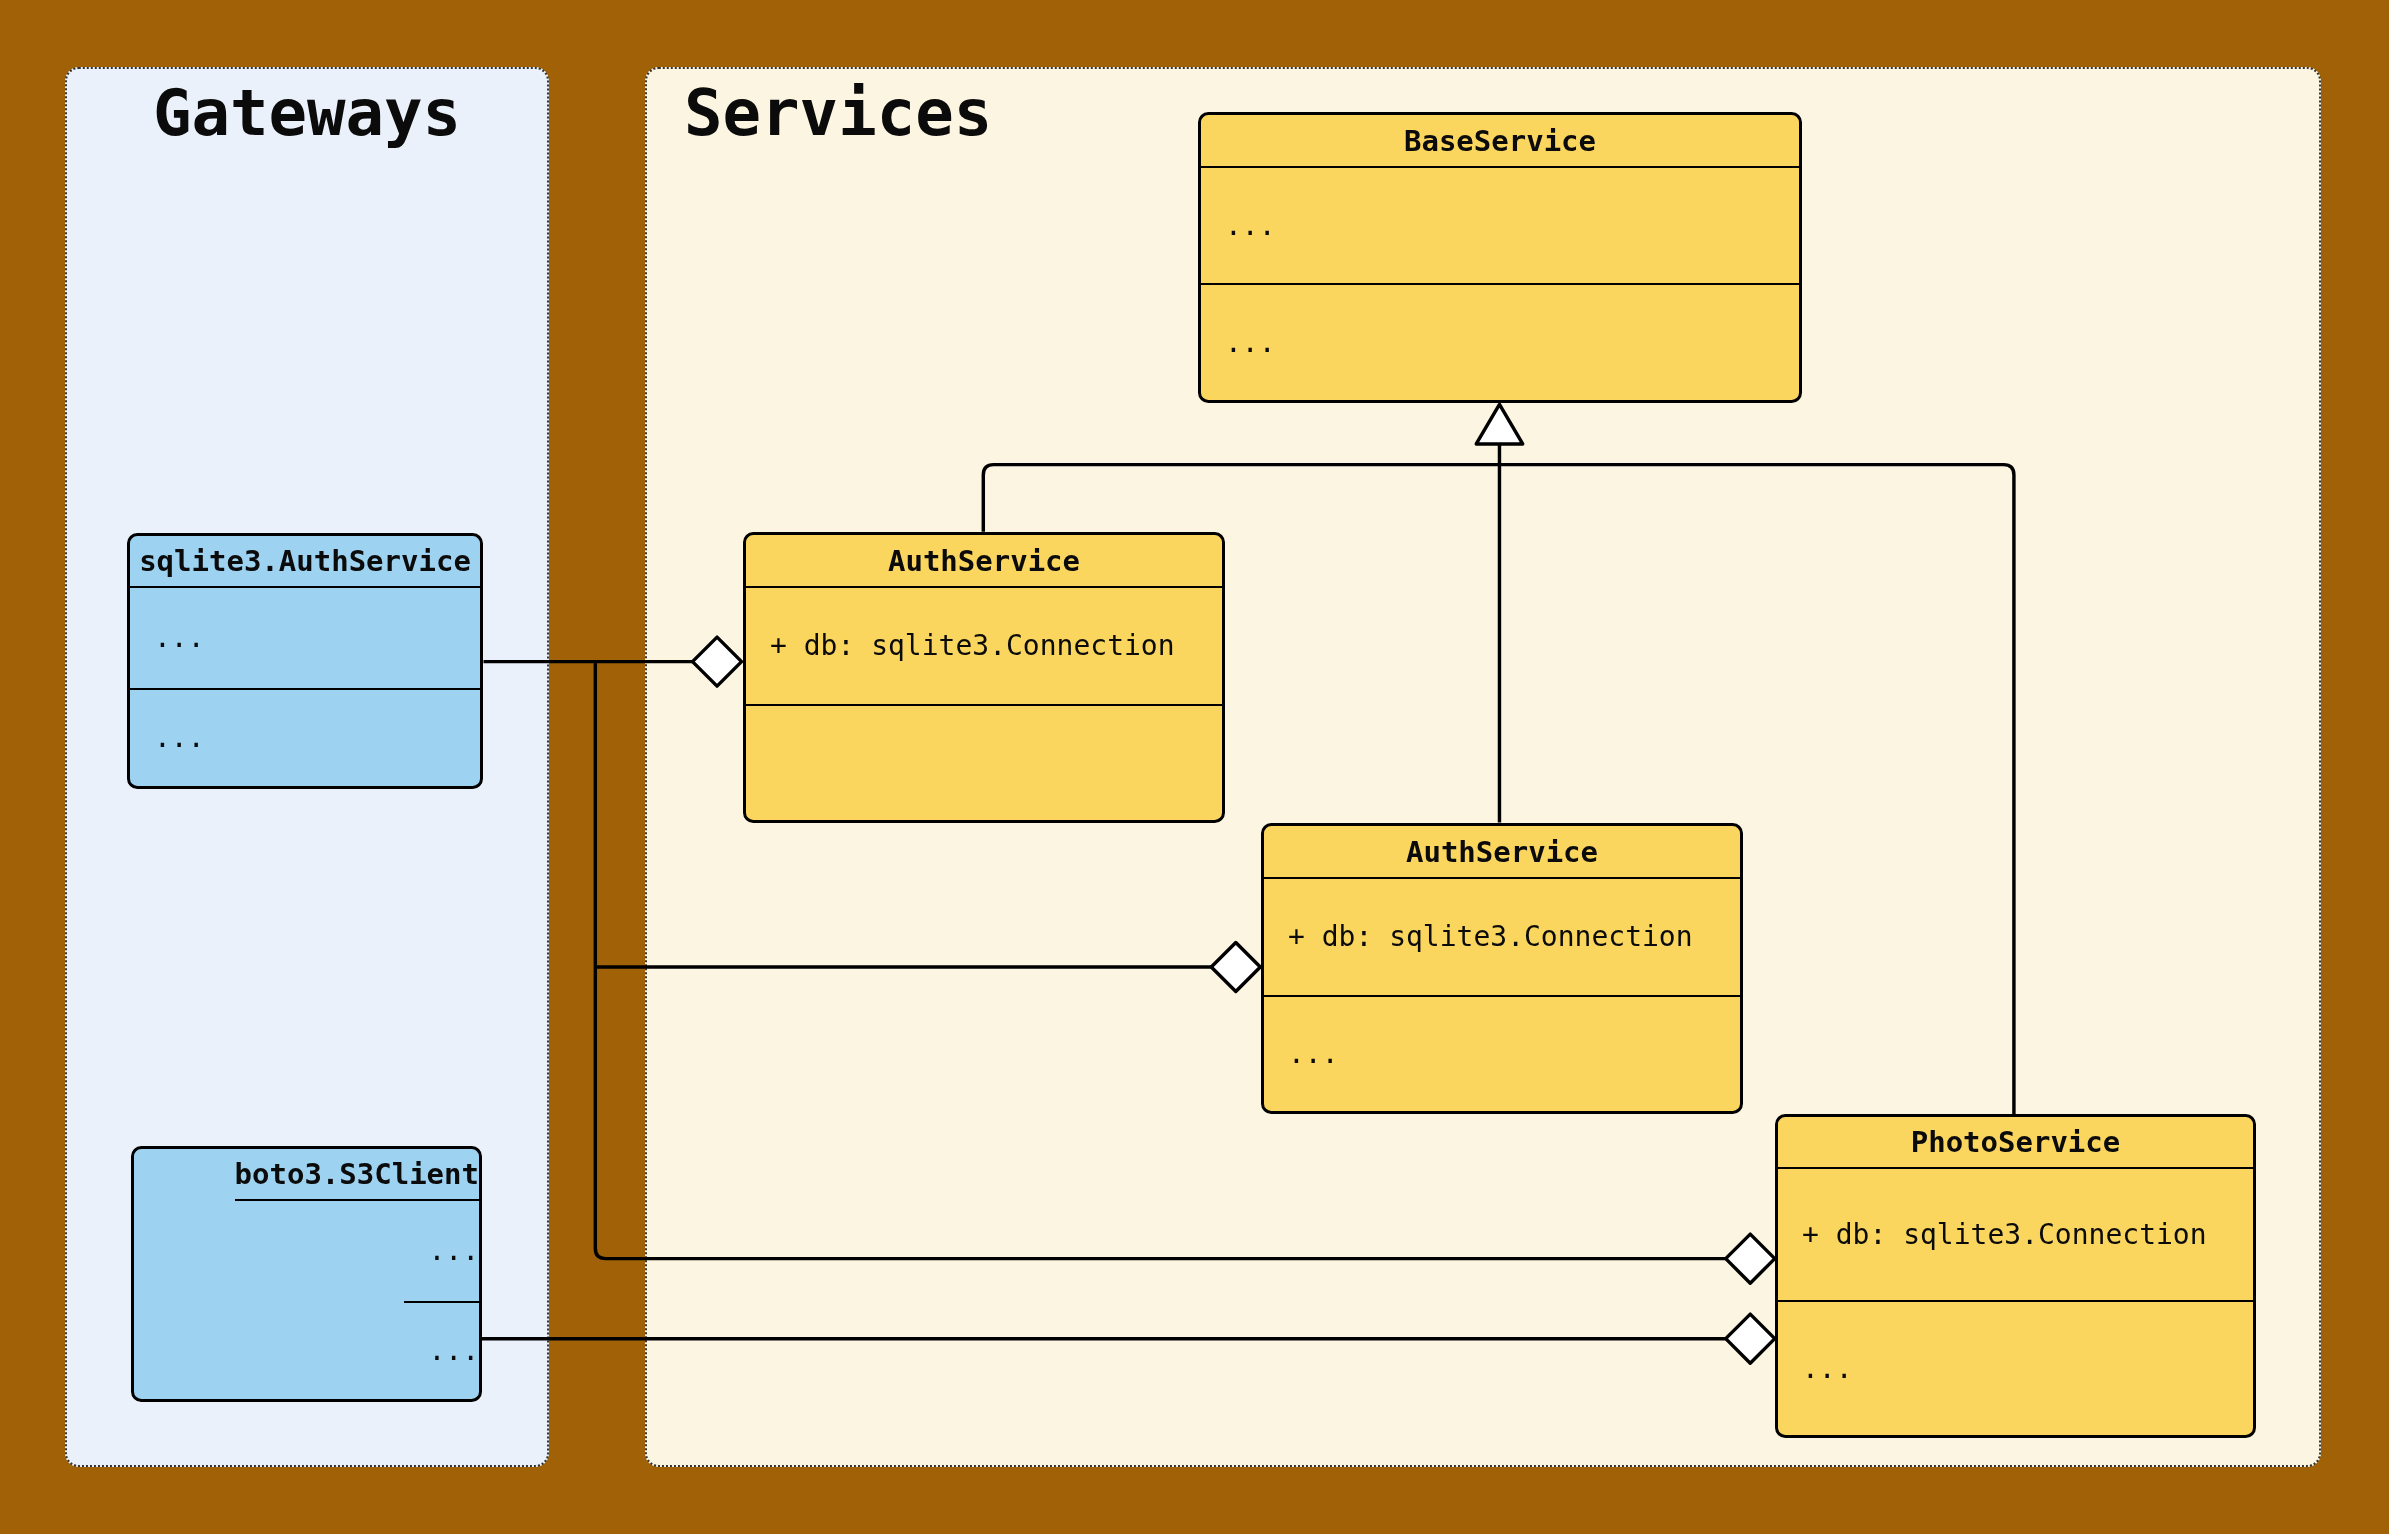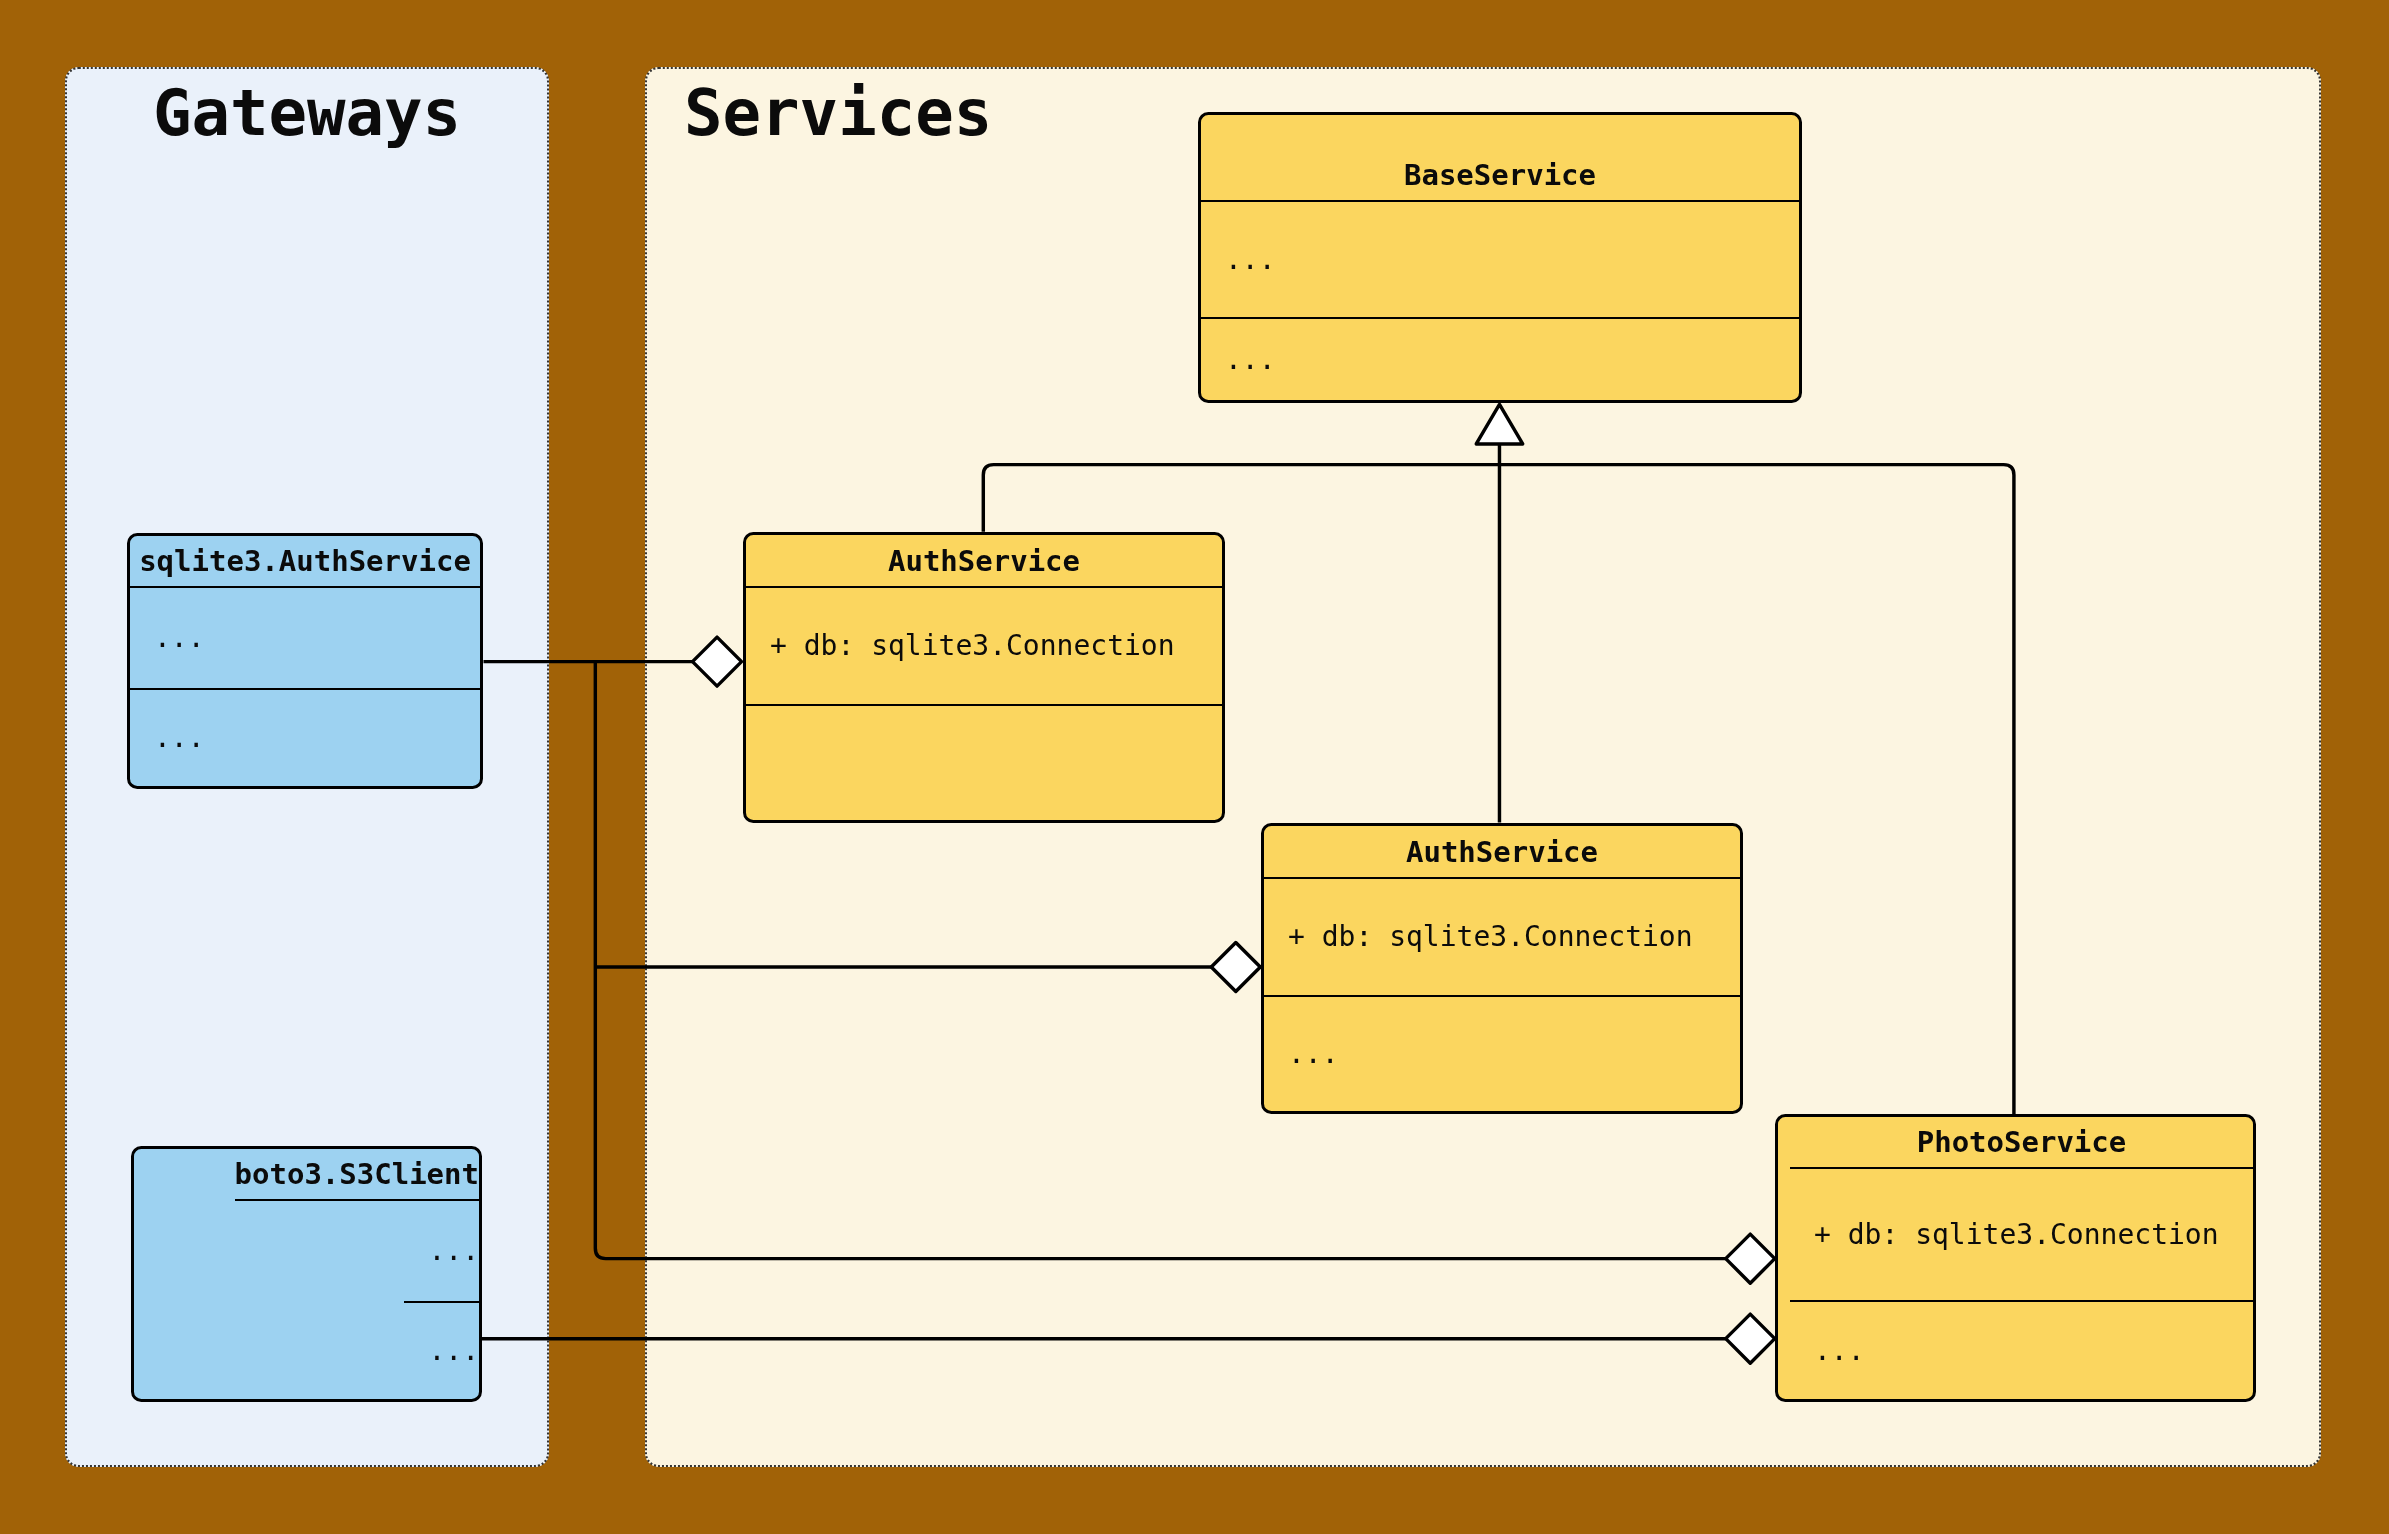--- a/index.html
+++ b/index.html
@@ -116,21 +116,21 @@
     <div class="r-title" style="height:50px;">boto3.S3Client</div>
     <div class="r-attrs" style="height:100px;">
       <div class="member">...</div>
     </div>
     <div class="r-methods">
       <div class="member">...</div>
     </div>
   </div>
 
   <div class="class-box yellow" style="left:1198px;top:112px;width:604px;height:291px;">
-    <div class="r-title" style="height:51px;margin-top:34px;">BaseService</div>
+    <div class="r-title" style="height:51px;">BaseService</div>
     <div class="r-attrs" style="height:115px;">
       <div class="member">...</div>
     </div>
     <div class="r-methods">
       <div class="member">...</div>
     </div>
   </div>
 
   <div class="class-box yellow" style="left:743px;top:532px;width:482px;height:291px;">
     <div class="r-title" style="height:51px;">AuthService</div>
@@ -143,21 +143,21 @@
   <div class="class-box yellow" style="left:1261px;top:823px;width:482px;height:291px;">
     <div class="r-title" style="height:51px;">AuthService</div>
     <div class="r-attrs" style="height:116px;">
       <div class="member">+ db: sqlite3.Connection</div>
     </div>
     <div class="r-methods">
       <div class="member">...</div>
     </div>
   </div>
 
-  <div class="class-box yellow" style="left:1775px;top:1114px;width:481px;height:288px;padding-left:12px;">
+  <div class="class-box yellow" style="left:1775px;top:1114px;width:481px;height:324px;">
     <div class="r-title" style="height:50px;">PhotoService</div>
     <div class="r-attrs" style="height:131px;">
       <div class="member">+ db: sqlite3.Connection</div>
     </div>
     <div class="r-methods">
       <div class="member">...</div>
     </div>
   </div>
 
 </div>

